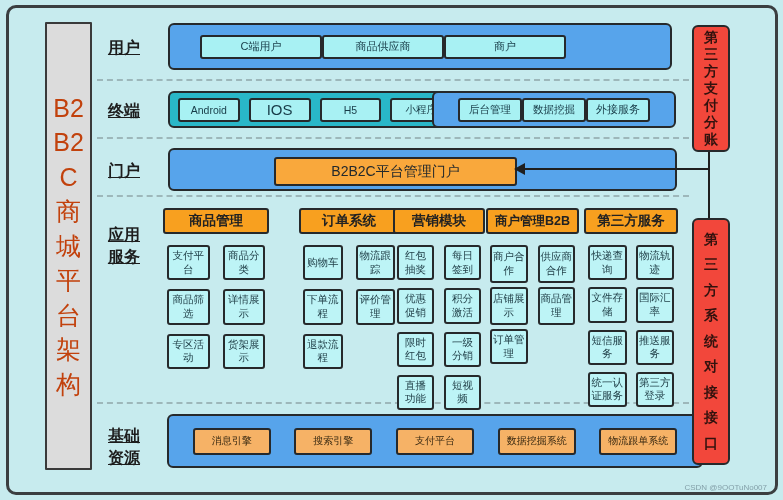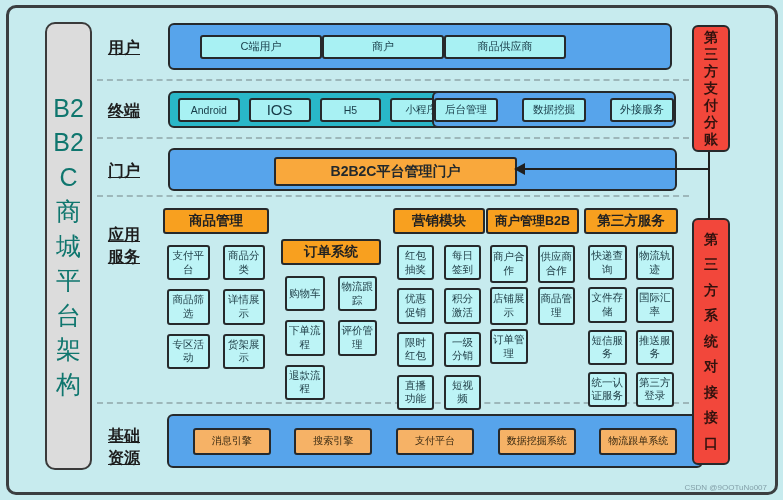--- a/index.html
+++ b/index.html
@@ -9,23 +9,23 @@
     font-family:"Liberation Sans","DejaVu Sans",sans-serif;
     color:#1d1d1d;
   }
   .frame{
     position:absolute;left:6px;top:5px;right:5px;bottom:5px;
     border:3px solid #3b3e40;border-radius:10px;pointer-events:none;
   }
   
   .left-bar{
     position:absolute;left:45px;top:22px;width:47px;height:448px;
-    background:#dcdcdc;border:2.5px solid #3a3a3a;border-radius:10px;
+    background:#dcdcdc;border:2.5px solid #3a3a3a;border-radius:1px;
     display:flex;align-items:center;justify-content:center;text-align:center;
-    white-space:pre-line;font-size:25px;line-height:1.38;color:#0f766e;box-sizing:border-box;
+    white-space:pre-line;font-size:25px;line-height:1.38;color:#c2410c;box-sizing:border-box;
   }
   
   .row-label{
     position:absolute;left:108px;font-size:16px;font-weight:600;color:#1d1d1d;
     white-space:pre-line;line-height:1.35;text-decoration:underline;
   }
   
   .sep{position:absolute;left:97px;width:592px;border-top:2px dashed #9db7ba;height:0;}
   
   .blue-box{
@@ -40,21 +40,21 @@
     background:#a8f1f3;border:2px solid #26292b;border-radius:3px;
     display:flex;align-items:center;justify-content:center;
     font-size:11px;color:#173b47;box-sizing:border-box;
   }
   .flexrow{display:flex;align-items:center;}
   
   .portal-orange{
     position:absolute;left:104px;top:7px;width:243px;height:29px;
     background:#f9a83c;border:2px solid #26292b;border-radius:3px;
     display:flex;align-items:center;justify-content:center;
-    font-size:14px;font-weight:700;color:#23292c;box-sizing:border-box;
+    font-size:14px;font-weight:400;color:#23292c;box-sizing:border-box;
   }
   
   .svc-col{position:absolute;}
   .col-header{
     background:#f8a01f;border:2px solid #26292b;border-radius:3px;height:26px;
     display:flex;align-items:center;justify-content:center;
     font-size:13.5px;font-weight:600;color:#222;box-sizing:border-box;
   }
   .col-grid{
     margin-top:11px;display:grid;grid-template-columns:1fr 1fr;
@@ -115,31 +115,31 @@
   <div class="row-label" style="top:425px">基础
 资源</div>
 
   <div class="sep" style="top:79px"></div>
   <div class="sep" style="top:137px"></div>
   <div class="sep" style="top:195px"></div>
   <div class="sep" style="top:402px"></div>
 
   <div class="blue-box flexrow" style="left:168px;top:23px;width:504px;height:47px;justify-content:flex-start;padding:0 30px;">
     <div class="cyan-item" style="width:122px;height:24px">C端用户</div>
+    <div class="cyan-item" style="width:122px;height:24px">商品供应商</div>
     <div class="cyan-item" style="width:122px;height:24px">商户</div>
-    <div class="cyan-item" style="width:122px;height:24px">商品供应商</div>
   </div>
 
   <div class="teal-box flexrow" style="left:168px;top:91px;width:294px;height:37px;gap:9px;padding:4px 8px;">
     <div class="cyan-item" style="flex:1;height:24px;font-size:10.5px">Android</div>
     <div class="cyan-item" style="flex:1;height:24px;font-size:15px">IOS</div>
     <div class="cyan-item" style="flex:1;height:24px;font-size:10.5px">H5</div>
     <div class="cyan-item" style="flex:1;height:24px;font-size:10.5px">小程序</div>
   </div>
-  <div class="blue-box flexrow" style="left:432px;top:91px;width:244px;height:37px;justify-content:space-between;">
+  <div class="blue-box flexrow" style="left:432px;top:91px;width:244px;height:37px;justify-content:center;">
     <div class="cyan-item" style="width:64px;height:24px;font-size:10.5px">后台管理</div>
     <div class="cyan-item" style="width:64px;height:24px;font-size:10.5px">数据挖掘</div>
     <div class="cyan-item" style="width:64px;height:24px;font-size:11px">外接服务</div>
   </div>
 
   <div class="blue-box" style="left:168px;top:148px;width:509px;height:43px;">
     <div class="portal-orange">B2B2C平台管理门户</div>
   </div>
 
   <div class="line-h"></div>
@@ -151,21 +151,21 @@
     <div class="col-grid">
       <div class="small-box">支付平台</div>
       <div class="small-box">商品分类</div>
       <div class="small-box">商品筛选</div>
       <div class="small-box">详情展示</div>
       <div class="small-box">专区活动</div>
       <div class="small-box">货架展示</div>
     </div>
   </div>
 
-  <div class="svc-col" style="left:281px;top:208px;width:100px;margin-top:31px;">
+  <div class="svc-col" style="left:299px;top:208px;width:100px;">
     <div class="col-header">订单系统</div>
     <div class="col-grid">
       <div class="small-box">购物车</div>
       <div class="small-box">物流跟踪</div>
       <div class="small-box">下单流程</div>
       <div class="small-box">评价管理</div>
       <div class="small-box">退款流程</div>
     </div>
   </div>
 

